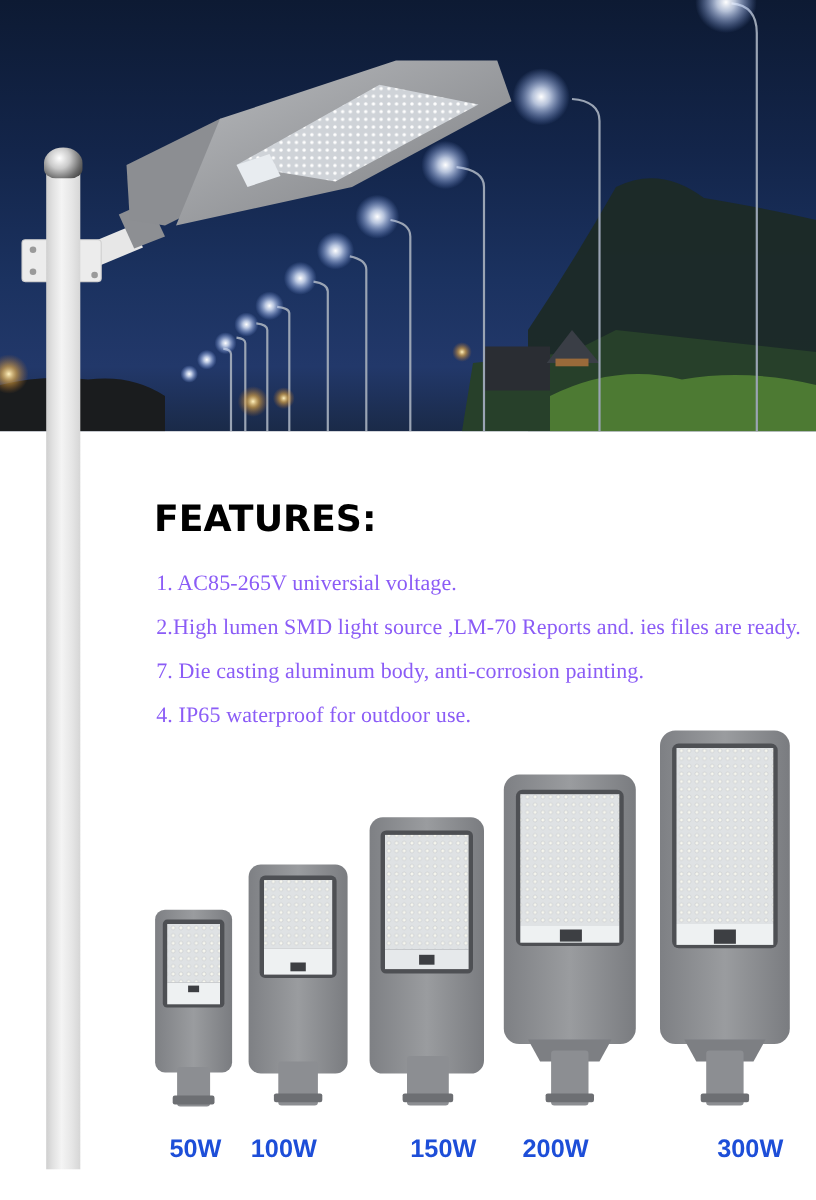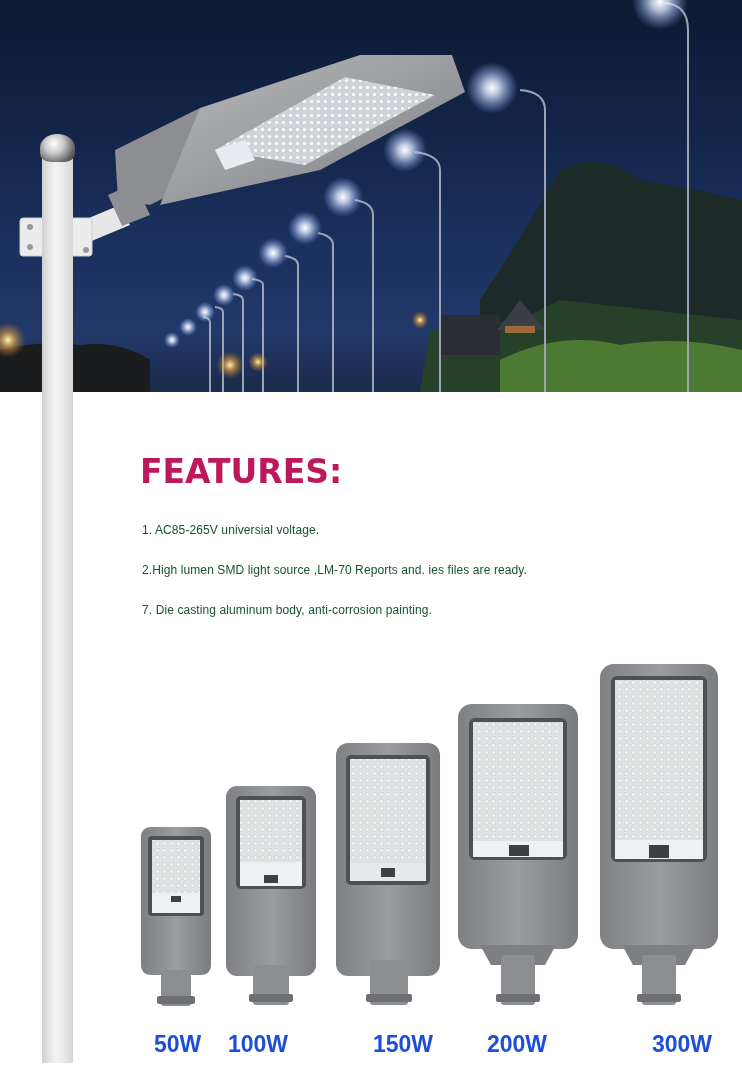--- a/index.html
+++ b/index.html
@@ -5,23 +5,23 @@
   html,body{margin:0;padding:0;background:#fff;}
   body{width:742px;height:1091px;position:relative;overflow:hidden;font-family:"Liberation Sans",sans-serif;}
   .hero{position:absolute;left:0;top:0;width:742px;height:392px;overflow:hidden;
         background:linear-gradient(180deg,#0d1a33 0%,#13254a 35%,#1b3260 65%,#22386a 85%,#1a2a48 100%);}
   .hero svg{position:absolute;left:0;top:0;}
   .pole{position:absolute;left:42px;top:150px;width:31px;height:913px;
         background:linear-gradient(90deg,#cfcfcf 0%,#e2e2e2 20%,#f4f4f4 45%,#e6e6e6 75%,#d6d6d6 100%);z-index:3;}
   .pole-cap{position:absolute;left:40px;top:134px;width:35px;height:28px;border-radius:50% 50% 30% 30%;
         background:radial-gradient(circle at 40% 35%,#ffffff 0%,#c9c9c9 35%,#6a6a6a 70%,#2a2a2a 100%);z-index:4;}
   .title{position:absolute;left:140px;top:452px;font-family:"DejaVu Sans",sans-serif;font-weight:bold;
-        font-size:33px;color:#be185d;letter-spacing:0px;margin:0;}
+        font-size:33px;color:#000000;letter-spacing:0px;margin:0;}
   .features{position:absolute;left:142px;top:520px;margin:0;padding:0;list-style:none;}
-  .features li{font-size:12px;color:#14532d;height:40px;line-height:20px;letter-spacing:0.1px;}
+  .features li{font-size:20px;color:#8b5cf6;height:40px;line-height:20px;letter-spacing:0.1px;font-family:Liberation Serif, serif;}
   .lamp{position:absolute;}
   .lamp-label{position:absolute;top:1031px;font-size:23px;font-weight:bold;color:#1d4ed8;
         font-family:"Liberation Sans",sans-serif;}
 </style>
 </head>
 <body>
 
 <div class="hero">
   <svg width="742" height="392" viewBox="0 0 742 392">
     <defs>
@@ -97,20 +97,21 @@
 </div>
 
 <div class="pole"></div>
 <div class="pole-cap"></div>
 
 <h1 class="title">FEATURES:</h1>
 <ul class="features">
   <li>1. AC85-265V universial voltage.</li>
   <li>2.High lumen SMD light source ,LM-70 Reports and. ies files are ready.</li>
   <li>7. Die casting aluminum body, anti-corrosion painting.</li>
+  <li>4. IP65 waterproof for outdoor use.</li>
 </ul>
 
 <svg class="lamp" style="left:0;top:0" width="742" height="1091" viewBox="0 0 742 1091">
   <defs>
     <linearGradient id="body" x1="0" y1="0" x2="1" y2="0">
       <stop offset="0%" stop-color="#7e8084"></stop>
       <stop offset="50%" stop-color="#9a9c9f"></stop>
       <stop offset="100%" stop-color="#7a7c80"></stop>
     </linearGradient>
     <pattern id="ledgrid" width="7" height="7" patternUnits="userSpaceOnUse">
@@ -168,14 +169,14 @@
     <rect x="615" y="840" width="88" height="19" fill="#eef1f2"></rect>
     <rect x="649" y="845" width="20" height="13" fill="#3d3f43"></rect>
     <rect x="642" y="955" width="34" height="50" rx="3" fill="#8c8e92"></rect>
     <rect x="637" y="994" width="44" height="8" rx="2" fill="#6d6f73"></rect>
   </g>
 </svg>
 
 <div class="lamp-label" style="left:154px">50W</div>
 <div class="lamp-label" style="left:228px">100W</div>
 <div class="lamp-label" style="left:373px">150W</div>
-<div class="lamp-label" style="left:487px">200W</div>
+<div class="lamp-label" style="left:475px">200W</div>
 <div class="lamp-label" style="left:652px">300W</div>
 
 </body></html>

